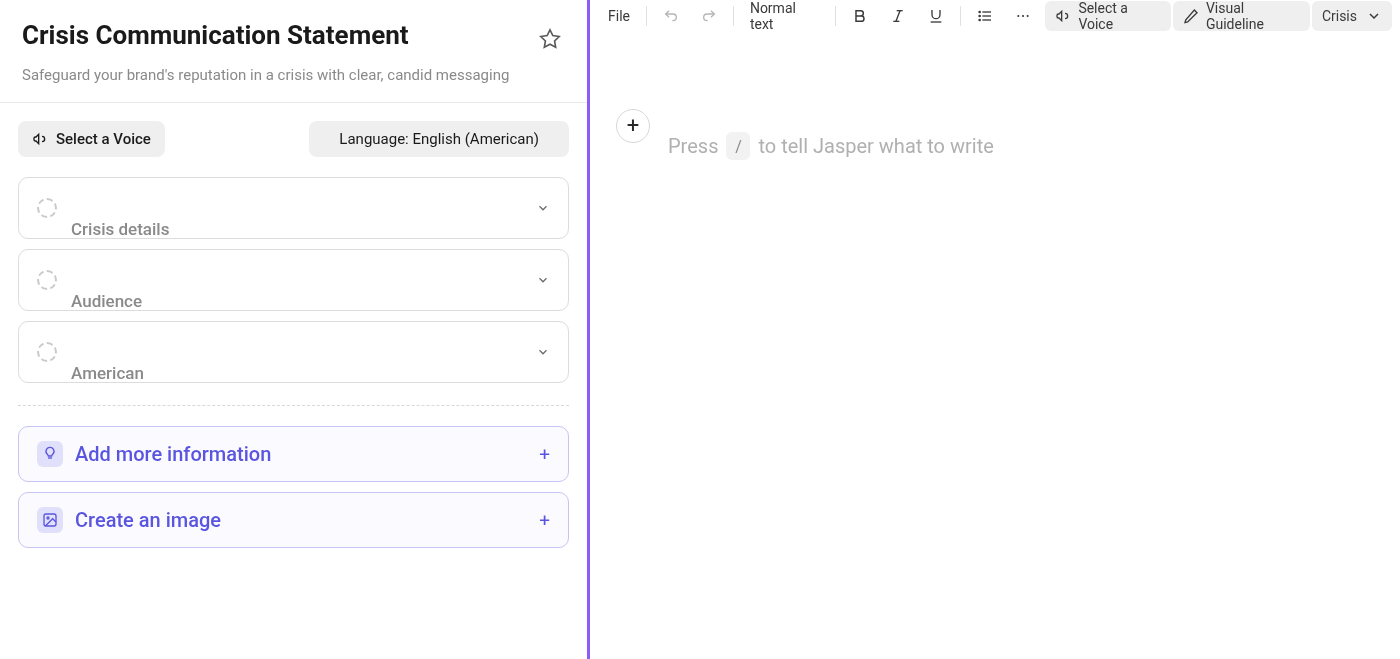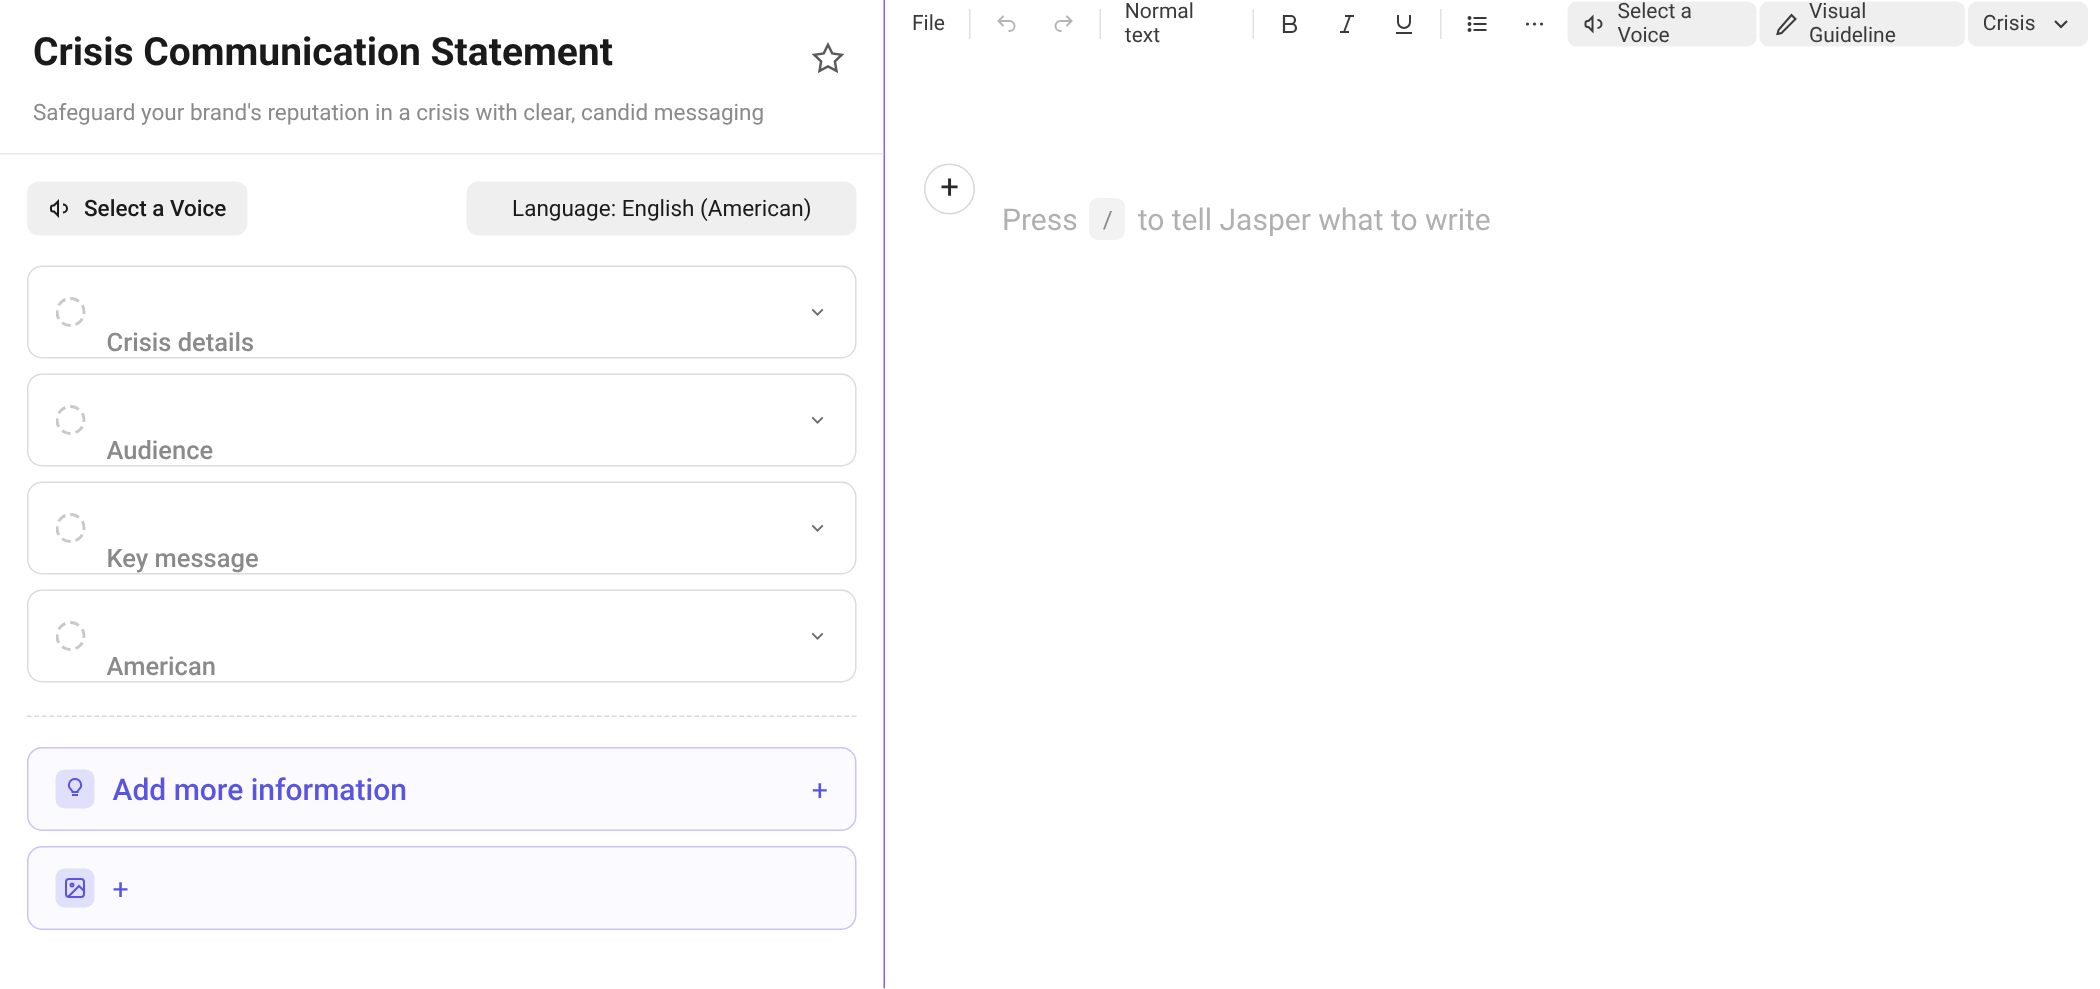--- a/index.html
+++ b/index.html
@@ -1,18 +1,18 @@
 <!DOCTYPE html>
 <html><head>
   <meta charset="utf-8">
   <style>
     * { margin: 0; padding: 0; box-sizing: border-box; }
     body { font-family: -apple-system, BlinkMacSystemFont, 'Segoe UI', Roboto, sans-serif; background: #fff; color: #1a1a1a; width: 1400px; height: 659px; overflow: hidden; }
     .app { display: flex; height: 100%; }
-    .left-panel { width: 590px; border-right: 1px solid #8b5cf6; display: flex; flex-direction: column; }
+    .left-panel { width: 590px; border-right: 3px solid #8b5cf6; display: flex; flex-direction: column; }
     .left-header { padding: 20px 22px 18px 22px; border-bottom: 1px solid #e9e9e9; display: flex; align-items: flex-start; justify-content: space-between; }
     .left-header-text { flex: 1; }
     .page-title { font-size: 26px; font-weight: 700; color: #1a1a1a; }
     .page-subtitle { font-size: 15px; color: #8a8a8a; margin-top: 16px; }
     .star-btn { padding: 4px; cursor: pointer; margin-top: 4px; margin-left: 10px; }
     .star-icon svg { width: 22px; height: 22px; display: block; }
     .left-body { padding: 18px 18px 0 18px; }
     .row-top { display: flex; justify-content: space-between; align-items: center; margin-bottom: 20px; }
     .pill-btn { background: #efefef; border-radius: 8px; padding: 9px 14px; display: inline-flex; align-items: center; gap: 8px; cursor: pointer; font-size: 15px; font-weight: 500; color: #1a1a1a; }
     .lang-pill { background: #efefef; border-radius: 8px; padding: 9px 30px; font-size: 15px; color: #1a1a1a; cursor: pointer; }
@@ -90,29 +90,20 @@
       <div class="accordion">
         <span class="dashed-circle"></span>
         <span class="acc-label">Audience</span>
         <span class="chevron">
           <svg viewBox="0 0 24 24" fill="none" stroke="currentColor" stroke-width="2.2">
               <polyline points="6 9 12 15 18 9"></polyline>
             </svg>
         </span>
       </div>
 
-      <div class="accordion">
-        <span class="dashed-circle"></span>
-        <span class="acc-label">Key message</span>
-        <span class="chevron">
-          <svg viewBox="0 0 24 24" fill="none" stroke="currentColor" stroke-width="2.2">
-              <polyline points="6 9 12 15 18 9"></polyline>
-            </svg>
-        </span>
-      </div>
 
       <div class="accordion">
         <span class="dashed-circle"></span>
         <span class="acc-label">American</span>
         <span class="chevron">
           <svg viewBox="0 0 24 24" fill="none" stroke="currentColor" stroke-width="2.2">
               <polyline points="6 9 12 15 18 9"></polyline>
             </svg>
         </span>
       </div>
@@ -135,20 +126,21 @@
       <div class="purple-card">
         <span class="purple-icon-box">
           <span class="img-ic">
             <svg viewBox="0 0 24 24" fill="none" stroke="currentColor" stroke-width="2">
                 <rect x="3" y="3" width="18" height="18" rx="3"></rect>
                 <circle cx="9" cy="9" r="1.5"></circle>
                 <path d="M21 15l-5-5L5 21"></path>
               </svg>
           </span>
         </span>
+        <span class="purple-label">Create an image</span>
         <span class="plus">+</span>
       </div>
     </div>
   </div>
 
   <div class="right-panel">
     <div class="toolbar">
       <div class="tb-btn">
         <span>File</span>
       </div>

